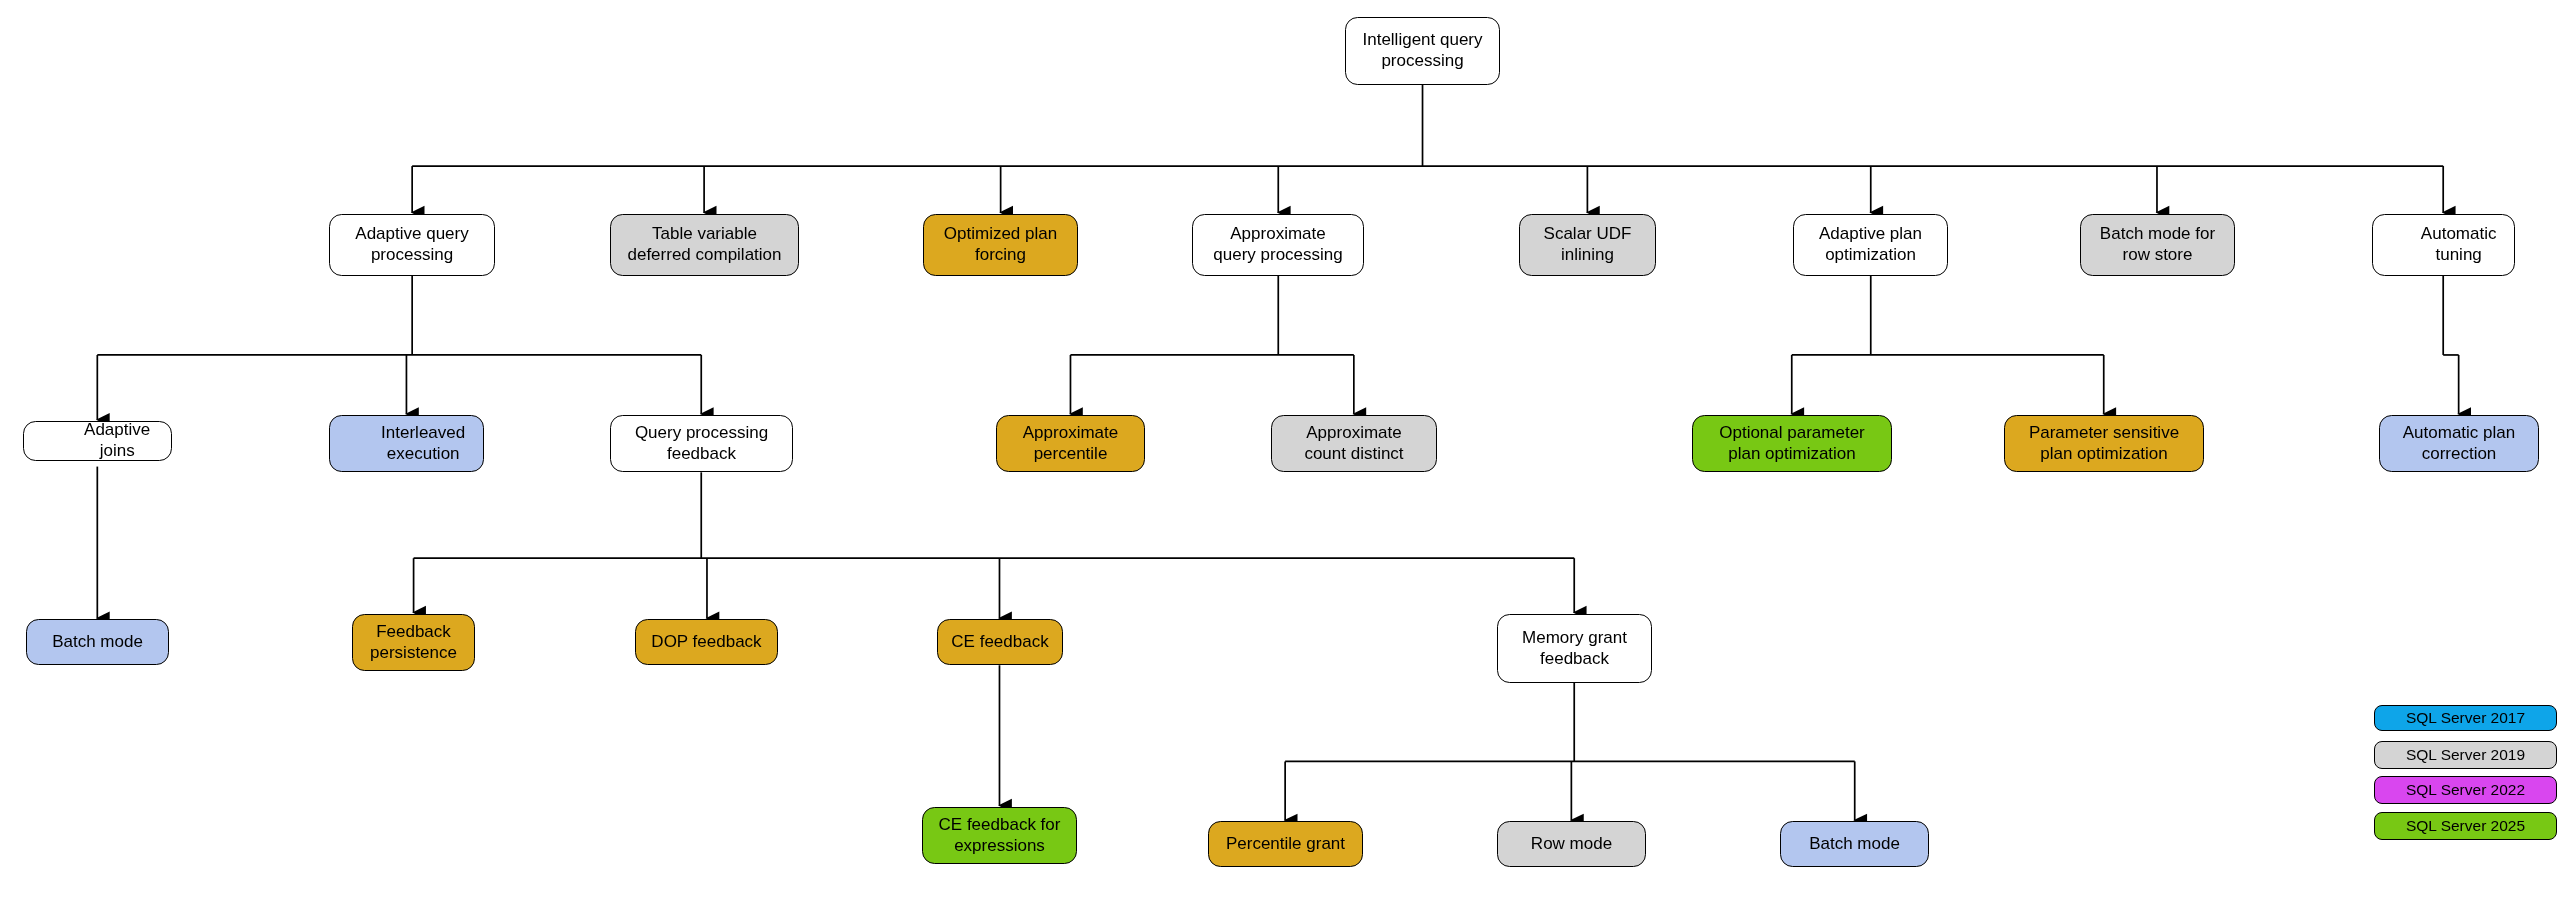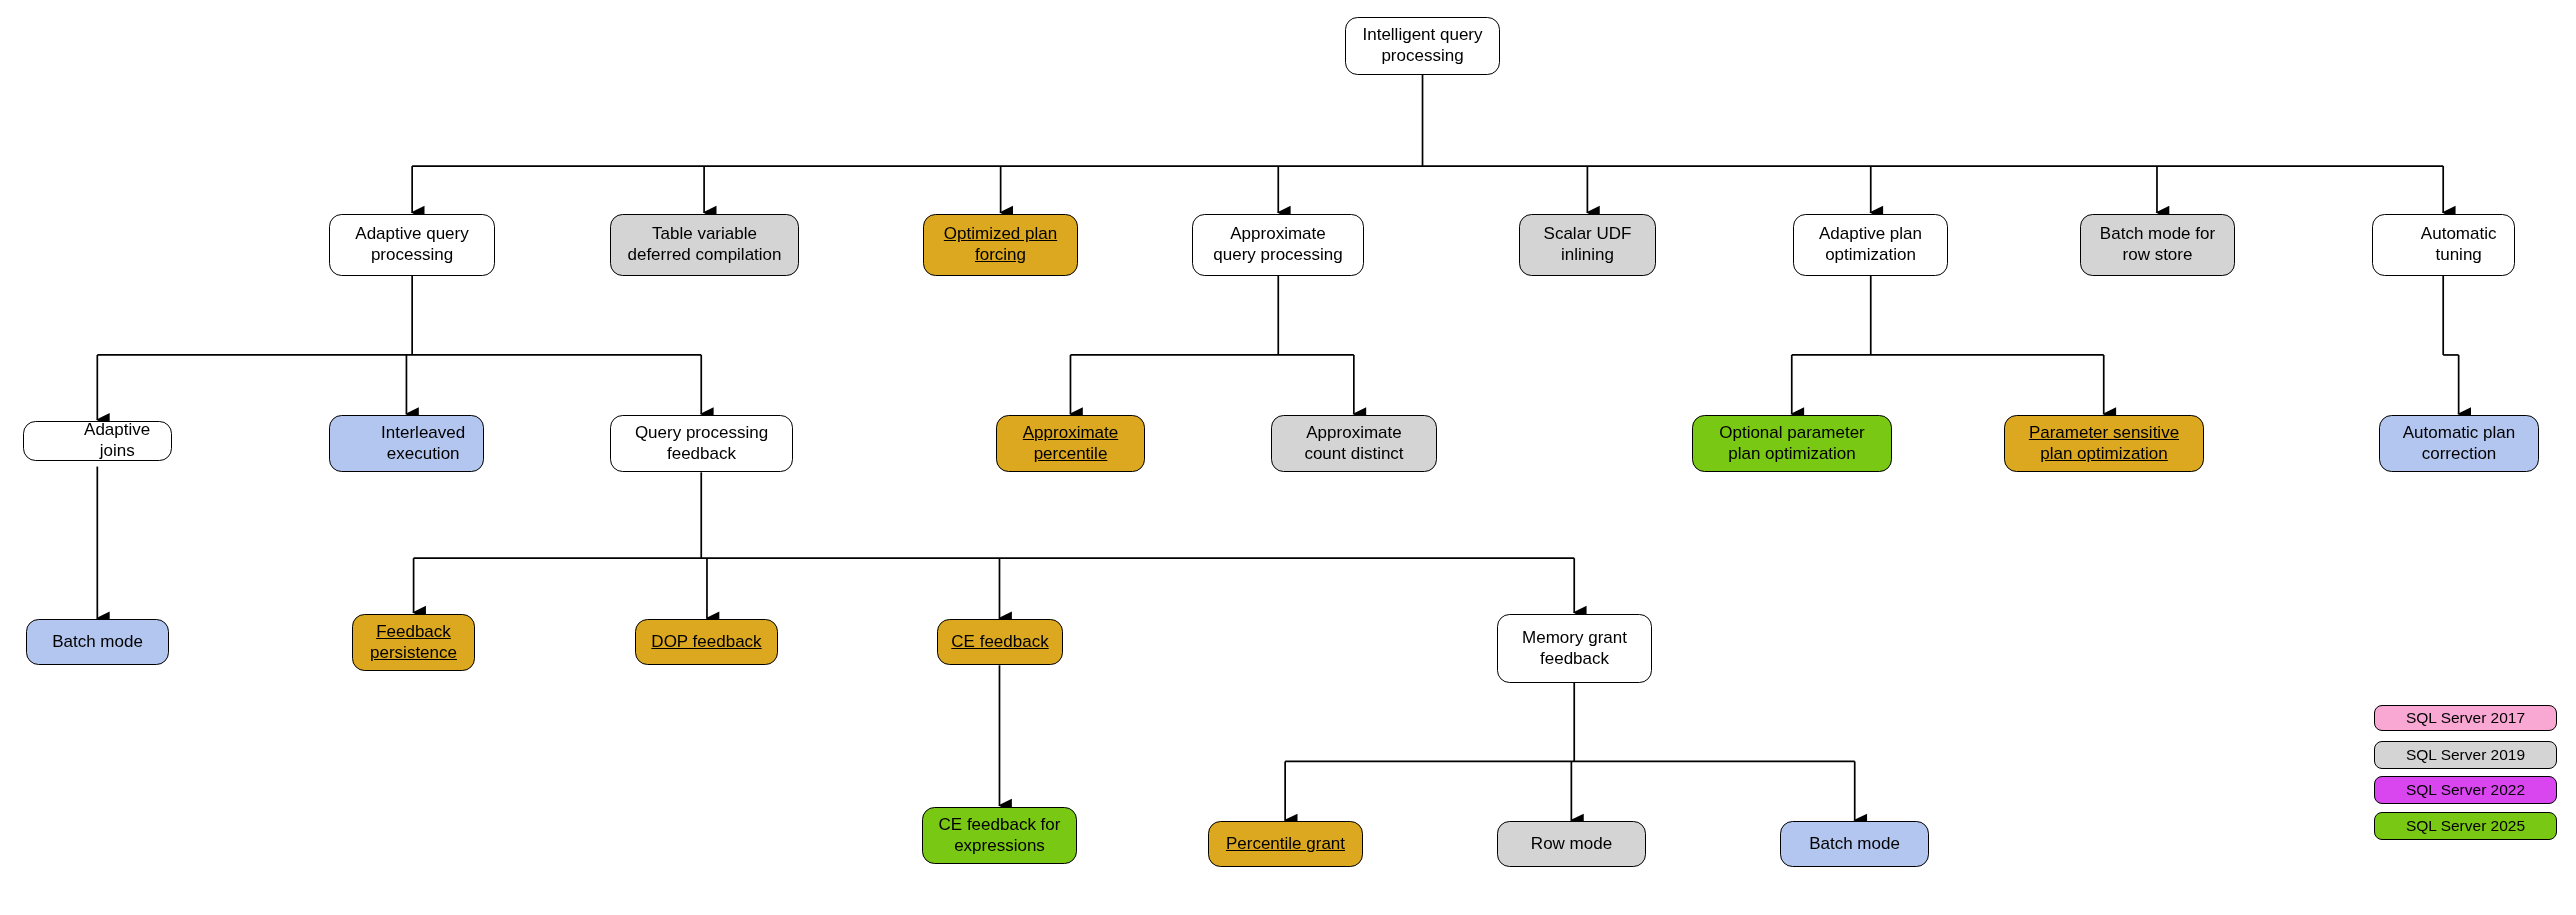--- a/index.html
+++ b/index.html
@@ -38,21 +38,21 @@
     text-align: center;
     font-family: "Liberation Sans", sans-serif;
     font-size: 17px;
     line-height: 1.22;
     color: #000000;
     padding: 2.3px 5.7px;
     white-space: pre-line;
   }
   .node.fill-white  { background: #ffffff; }
   .node.fill-gray   { background: #d4d4d4; }
-  .node.fill-orange { background: #dca81f; text-decoration: underline; }
+  .node.fill-orange { background: #dca81f; }
   .node.fill-blue   { background: #b3c6ef; }
   .node.fill-green  { background: #78c814; }
 
   .legend {
     position: absolute;
   }
   .legend-item {
     position: absolute;
     box-sizing: border-box;
     border: 1.7px solid #000000;
@@ -112,21 +112,21 @@
         <line x1="2750" y1="975" x2="2750" y2="1070" stroke="#000000" stroke-width="3" marker-end="url(#arrow)"></line>
         <line x1="1746" y1="1162" x2="1746" y2="1407" stroke="#000000" stroke-width="3" marker-end="url(#arrow)"></line>
         <line x1="2750" y1="1192" x2="2750" y2="1330" stroke="#000000" stroke-width="3"></line>
         <line x1="2245" y1="1330" x2="3240" y2="1330" stroke="#000000" stroke-width="3"></line>
         <line x1="2245" y1="1330" x2="2245" y2="1433" stroke="#000000" stroke-width="3" marker-end="url(#arrow)"></line>
         <line x1="2745" y1="1330" x2="2745" y2="1433" stroke="#000000" stroke-width="3" marker-end="url(#arrow)"></line>
         <line x1="3240" y1="1330" x2="3240" y2="1433" stroke="#000000" stroke-width="3" marker-end="url(#arrow)"></line>
       </g>
   </svg>
   <div id="nodes-layer">
-      <div class="node fill-white" style="left: 1345px; top: 17px; width: 155px; height: 58px;">Intelligent query
+      <div class="node fill-white" style="left: 1345px; top: 17px; width: 155px; height: 68px;">Intelligent query
 processing</div>
       <div class="node fill-white" style="left: 329px; top: 214px; width: 166px; height: 62px;">Adaptive query
 processing</div>
       <div class="node fill-gray" style="left: 610px; top: 214px; width: 189px; height: 62px;">Table variable
 deferred compilation</div>
       <div class="node fill-orange" style="left: 923px; top: 214px; width: 155px; height: 62px;">Optimized plan
 forcing</div>
       <div class="node fill-white" style="left: 1192px; top: 214px; width: 172px; height: 62px;">Approximate
 query processing</div>
       <div class="node fill-gray" style="left: 1519px; top: 214px; width: 137px; height: 62px;">Scalar UDF
@@ -159,19 +159,19 @@
       <div class="node fill-orange" style="left: 937px; top: 619px; width: 126px; height: 46px;">CE feedback</div>
       <div class="node fill-white" style="left: 1497px; top: 614px; width: 155px; height: 69px;">Memory grant
 feedback</div>
       <div class="node fill-green" style="left: 922px; top: 807px; width: 155px; height: 57px;">CE feedback for
 expressions</div>
       <div class="node fill-orange" style="left: 1208px; top: 821px; width: 155px; height: 46px;">Percentile grant</div>
       <div class="node fill-gray" style="left: 1497px; top: 821px; width: 149px; height: 46px;">Row mode</div>
       <div class="node fill-blue" style="left: 1780px; top: 821px; width: 149px; height: 46px;">Batch mode</div>
     </div>
   <div class="legend" id="legend-layer">
-      <div class="legend-item fill-blue" style="left: 2374px; top: 705px; width: 183px; height: 26px; background: #f9a8d4;">SQL Server 2017</div>
+      <div class="legend-item fill-blue" style="left: 2374px; top: 705px; width: 183px; height: 26px; background: #0ea5e9;">SQL Server 2017</div>
       <div class="legend-item fill-gray" style="left: 2374px; top: 741px; width: 183px; height: 27.5px; background: rgb(212, 212, 212); text-align: center;">SQL Server 2019</div>
       <div class="legend-item fill-orange" style="left: 2374px; top: 776px; width: 183px; height: 27.5px; background: #d946ef;">SQL Server 2022</div>
       <div class="legend-item fill-green" style="left: 2374px; top: 812px; width: 183px; height: 27.5px; background: rgb(120, 200, 20);">SQL Server 2025</div>
     </div>
 </div>
 
 
 </body></html>

